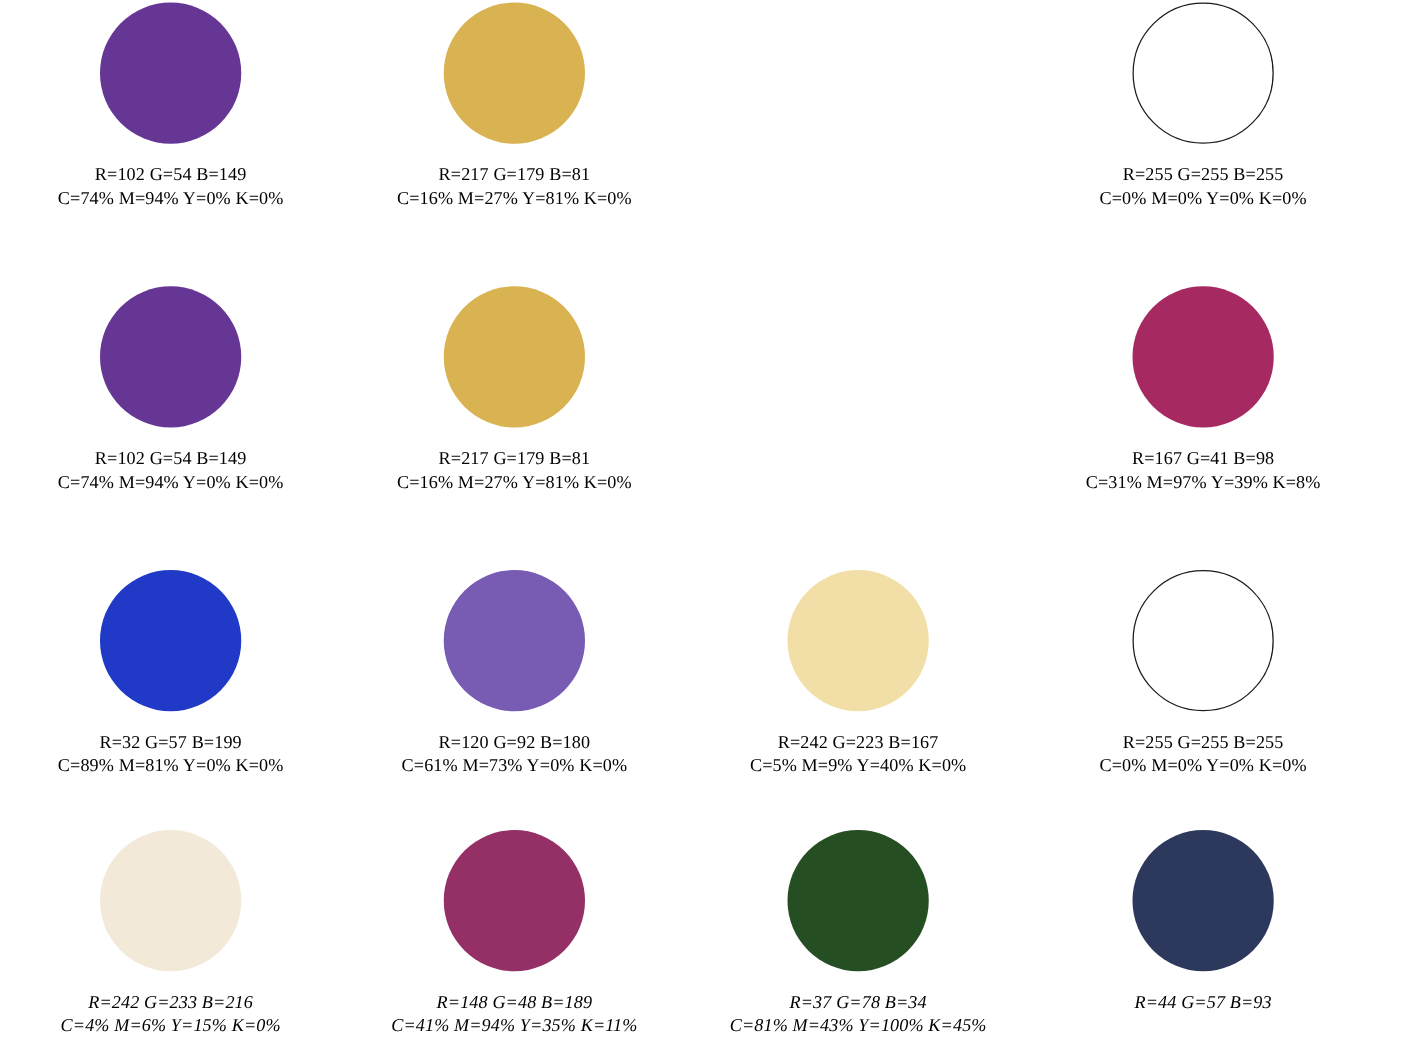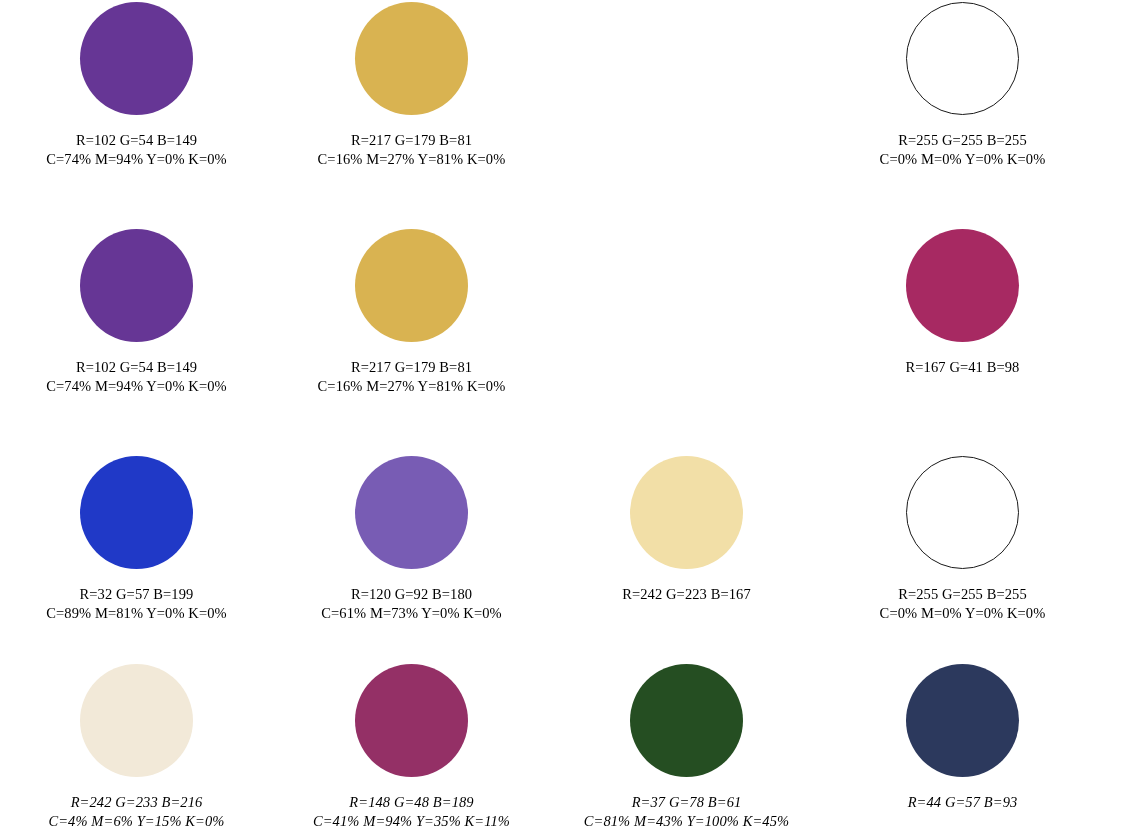--- a/index.html
+++ b/index.html
@@ -112,20 +112,21 @@
         <span class="swatch-line">R=217 G=179 B=81</span>
         <span class="swatch-line">C=16% M=27% Y=81% K=0%</span>
       </div>
     </div>
     <div class="swatch-cell row-1 col-3">
       <div class="swatch-circle-wrap">
         <div class="swatch-circle" title="R=167 G=41 B=98" style="background: rgb(167, 41, 98);"></div>
       </div>
       <div class="swatch-labels">
         <span class="swatch-line">R=167 G=41 B=98</span>
+        <span class="swatch-line">C=31% M=97% Y=39% K=8%</span>
       </div>
     </div>
     <div class="swatch-cell row-2 col-0">
       <div class="swatch-circle-wrap">
         <div class="swatch-circle" title="R=32 G=57 B=199" style="background: rgb(32, 57, 199);"></div>
       </div>
       <div class="swatch-labels">
         <span class="swatch-line">R=32 G=57 B=199</span>
         <span class="swatch-line">C=89% M=81% Y=0% K=0%</span>
       </div>
@@ -138,20 +139,21 @@
         <span class="swatch-line">R=120 G=92 B=180</span>
         <span class="swatch-line">C=61% M=73% Y=0% K=0%</span>
       </div>
     </div>
     <div class="swatch-cell row-2 col-2">
       <div class="swatch-circle-wrap">
         <div class="swatch-circle" title="R=242 G=223 B=167" style="background: rgb(242, 223, 167);"></div>
       </div>
       <div class="swatch-labels">
         <span class="swatch-line">R=242 G=223 B=167</span>
+        <span class="swatch-line">C=5% M=9% Y=40% K=0%</span>
       </div>
     </div>
     <div class="swatch-cell row-2 col-3">
       <div class="swatch-circle-wrap">
         <div class="swatch-circle outlined" title="R=255 G=255 B=255" style="background: rgb(255, 255, 255); border-color: rgb(26, 26, 26);"></div>
       </div>
       <div class="swatch-labels">
         <span class="swatch-line">R=255 G=255 B=255</span>
         <span class="swatch-line">C=0% M=0% Y=0% K=0%</span>
       </div>
@@ -172,21 +174,21 @@
       <div class="swatch-labels">
         <span class="swatch-line">R=148 G=48 B=189</span>
         <span class="swatch-line">C=41% M=94% Y=35% K=11%</span>
       </div>
     </div>
     <div class="swatch-cell row-3 col-2">
       <div class="swatch-circle-wrap">
         <div class="swatch-circle" title="R=37 G=78 B=34" style="background: rgb(37, 78, 34);"></div>
       </div>
       <div class="swatch-labels">
-        <span class="swatch-line">R=37 G=78 B=61</span>
+        <span class="swatch-line">R=37 G=78 B=34</span>
         <span class="swatch-line">C=81% M=43% Y=100% K=45%</span>
       </div>
     </div>
     <div class="swatch-cell row-3 col-3">
       <div class="swatch-circle-wrap">
         <div class="swatch-circle" title="R=44 G=57 B=93" style="background: rgb(44, 57, 93);"></div>
       </div>
       <div class="swatch-labels">
         <span class="swatch-line">R=44 G=57 B=93</span>
       </div>

